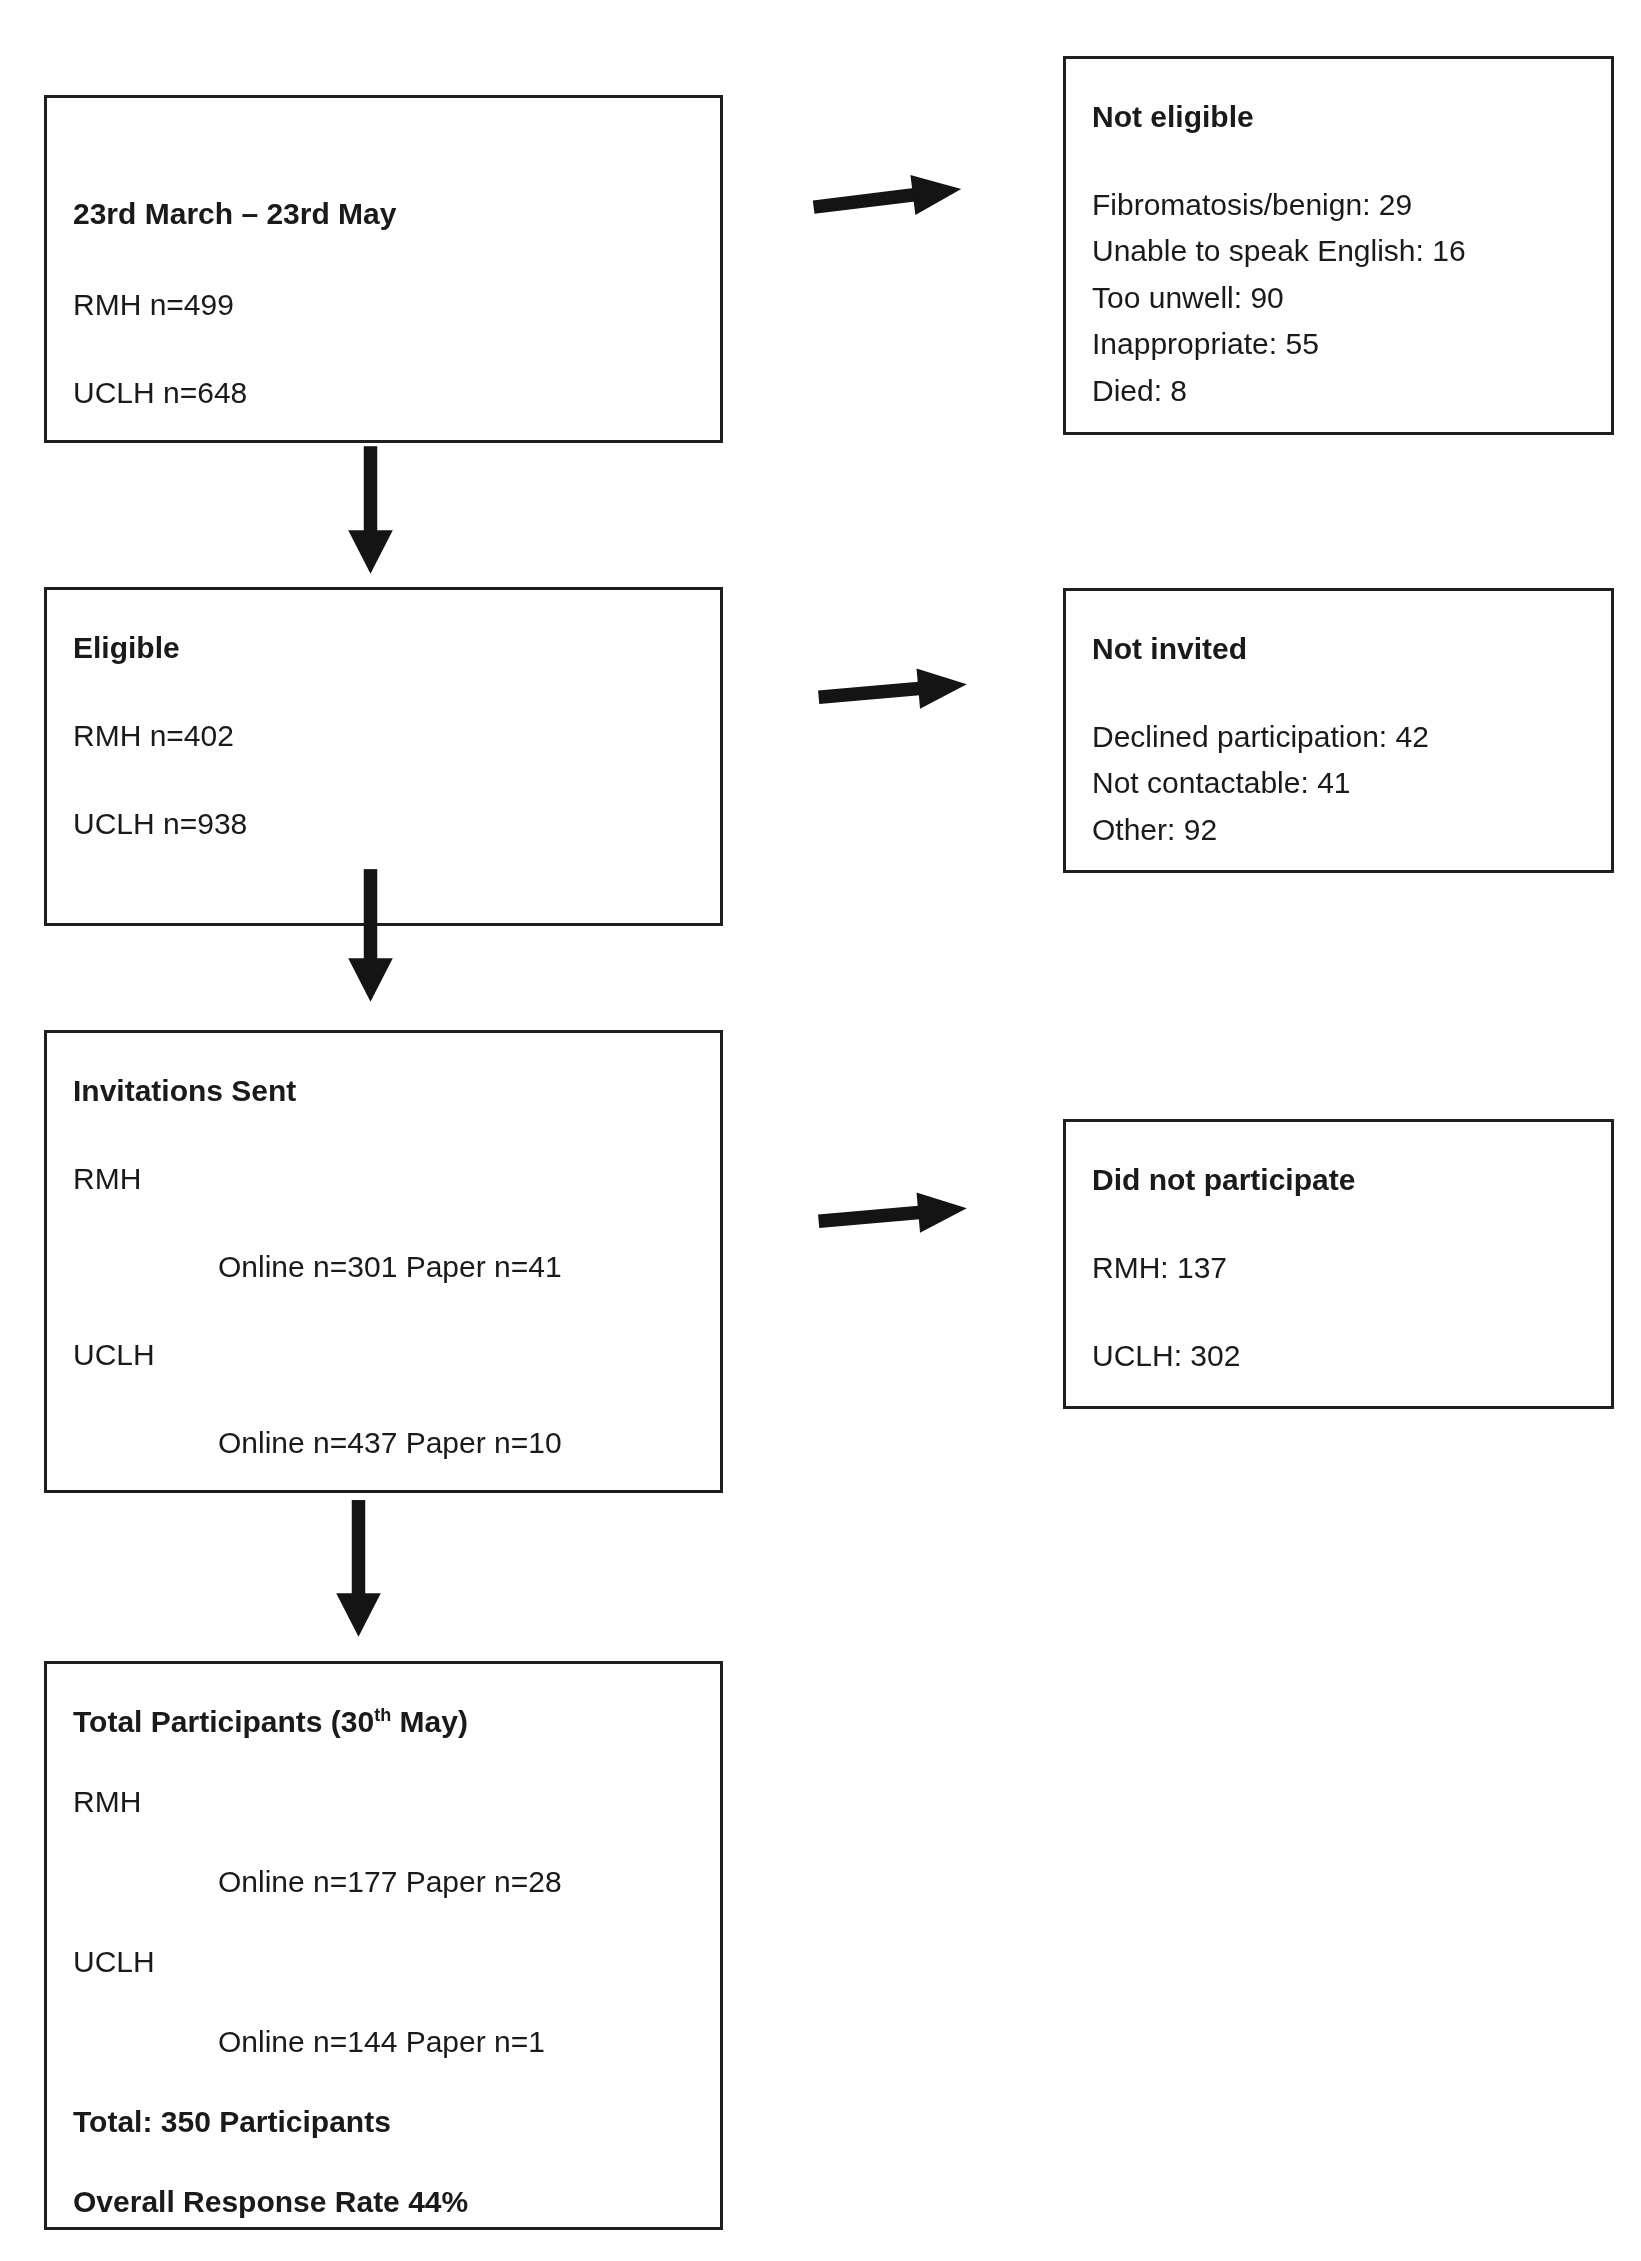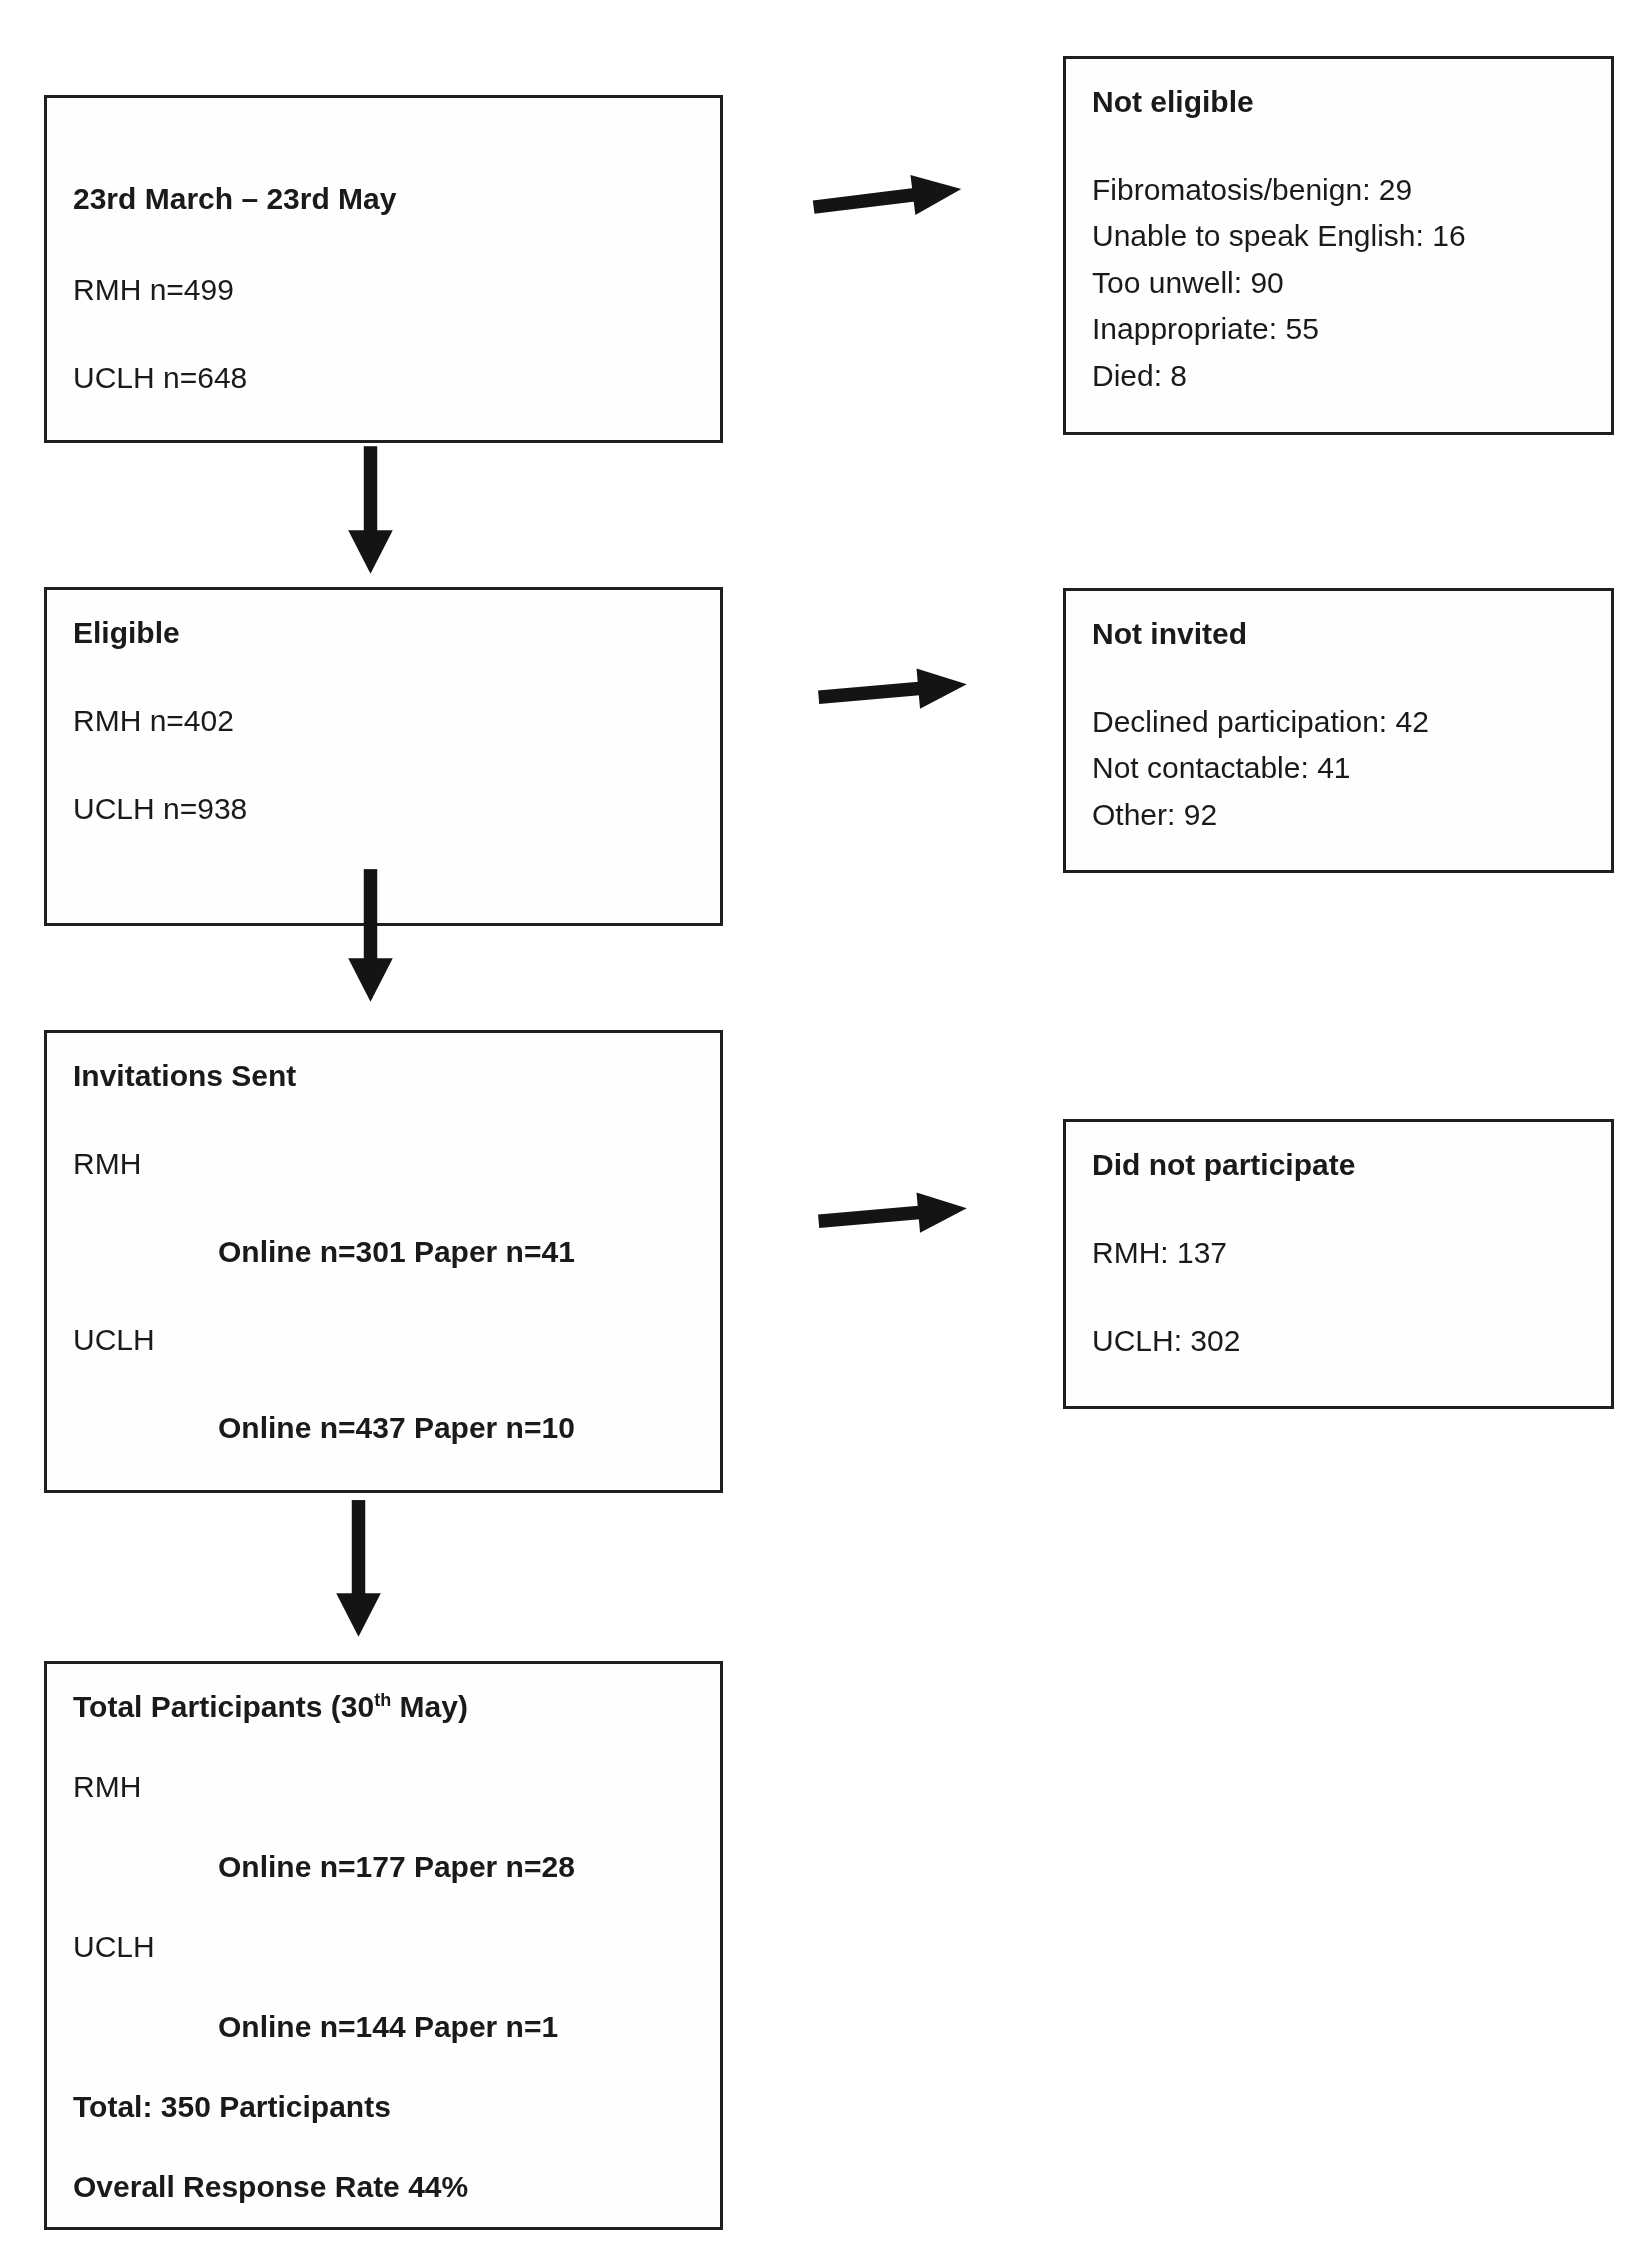--- a/index.html
+++ b/index.html
@@ -13,30 +13,30 @@
     height: 2261px;
     background: #ffffff;
     font-family: "Liberation Sans", sans-serif;
     color: #1a1a1a;
   }
   .box {
     position: absolute;
     box-sizing: border-box;
     background: #fffefe;
     border: 3.6px solid #1f1f1f;
-    padding: 20px 26px;
+    padding: 35px 26px;
   }
   .box p {
     font-size: 30px;
     line-height: 1.5;
     margin: 0 0 43px 0;
     white-space: nowrap;
   }
   .bold { font-weight: bold; }
-  .indent { padding-left: 145px; font-weight: bold; }
+  .indent { padding-left: 145px; }
   sup {
     font-size: 60%;
     vertical-align: super;
     line-height: 0;
   }
 
   
   .lbox { left: 44px; width: 679px; }
   #box-planned     { top: 95px;  height: 348px;  }
   #box-planned .title { line-height: 1.8; margin-bottom: 41px; }

